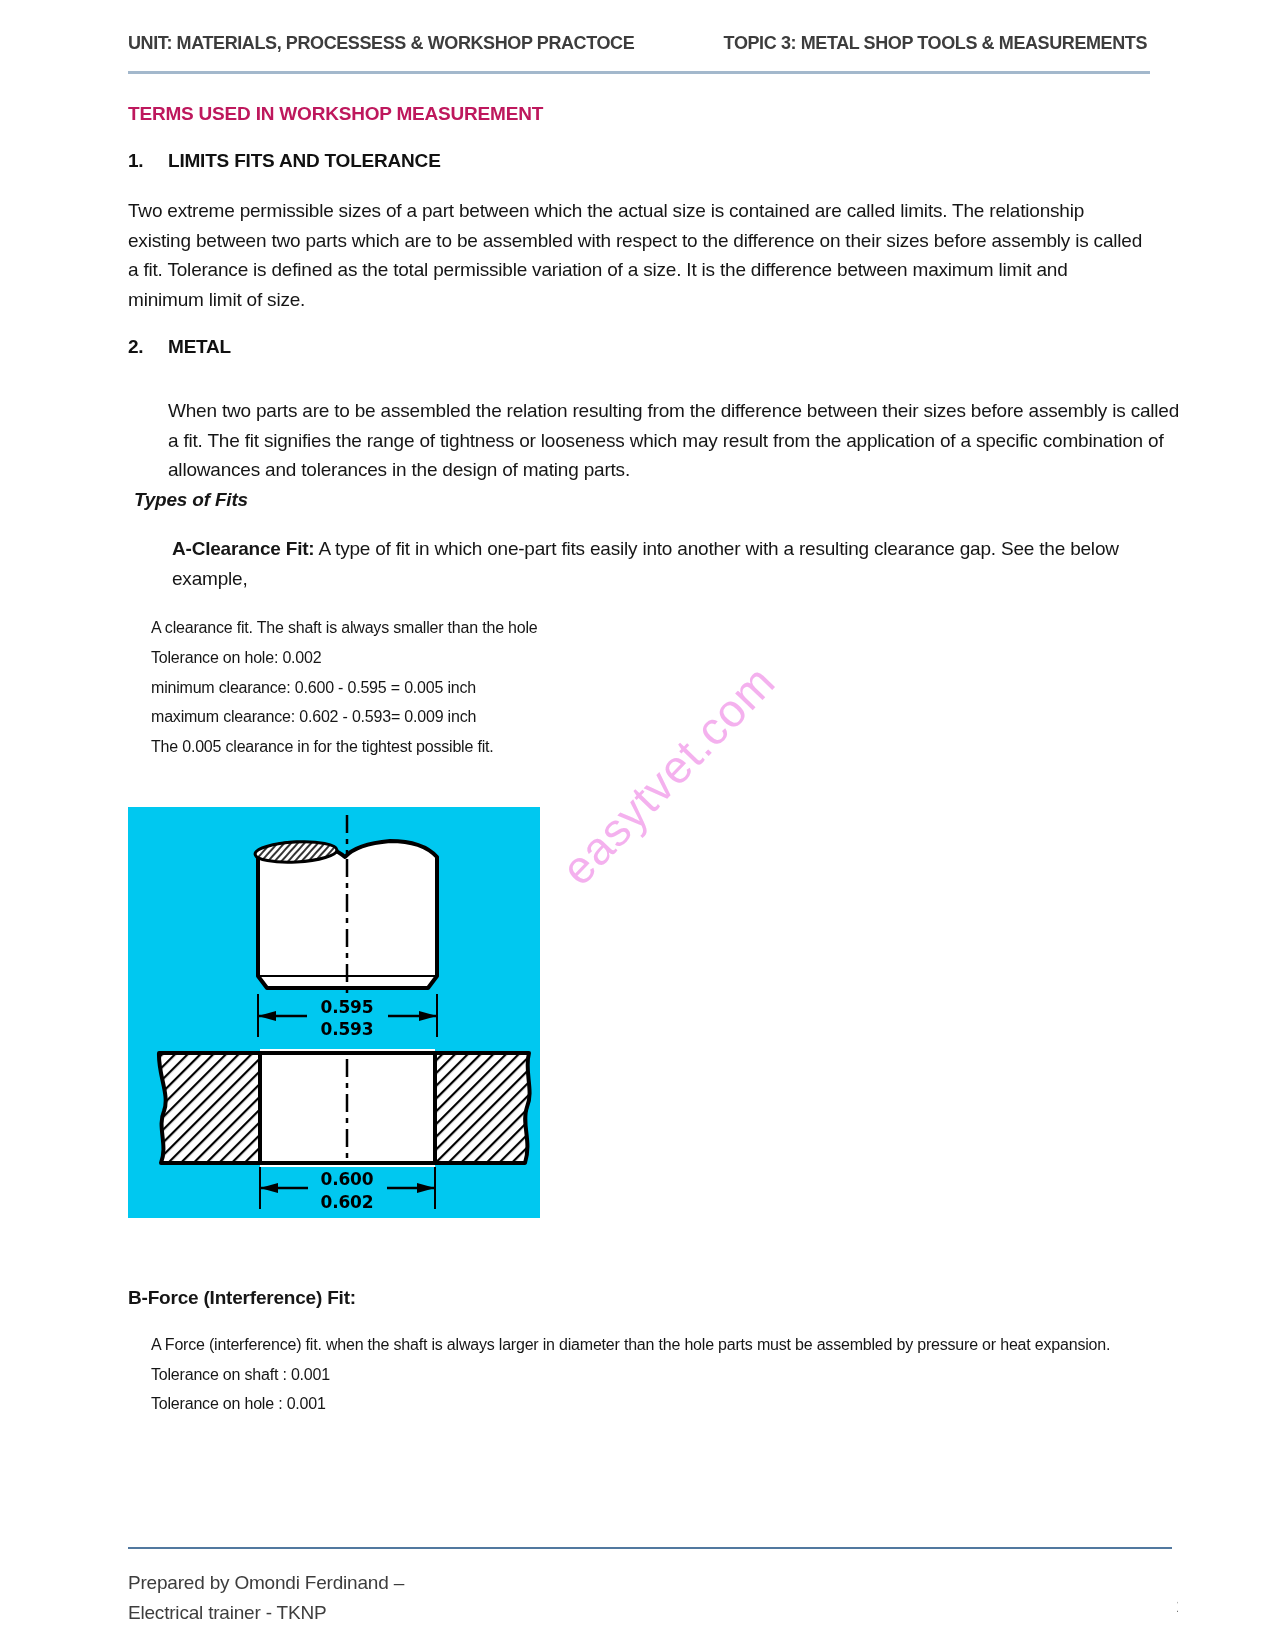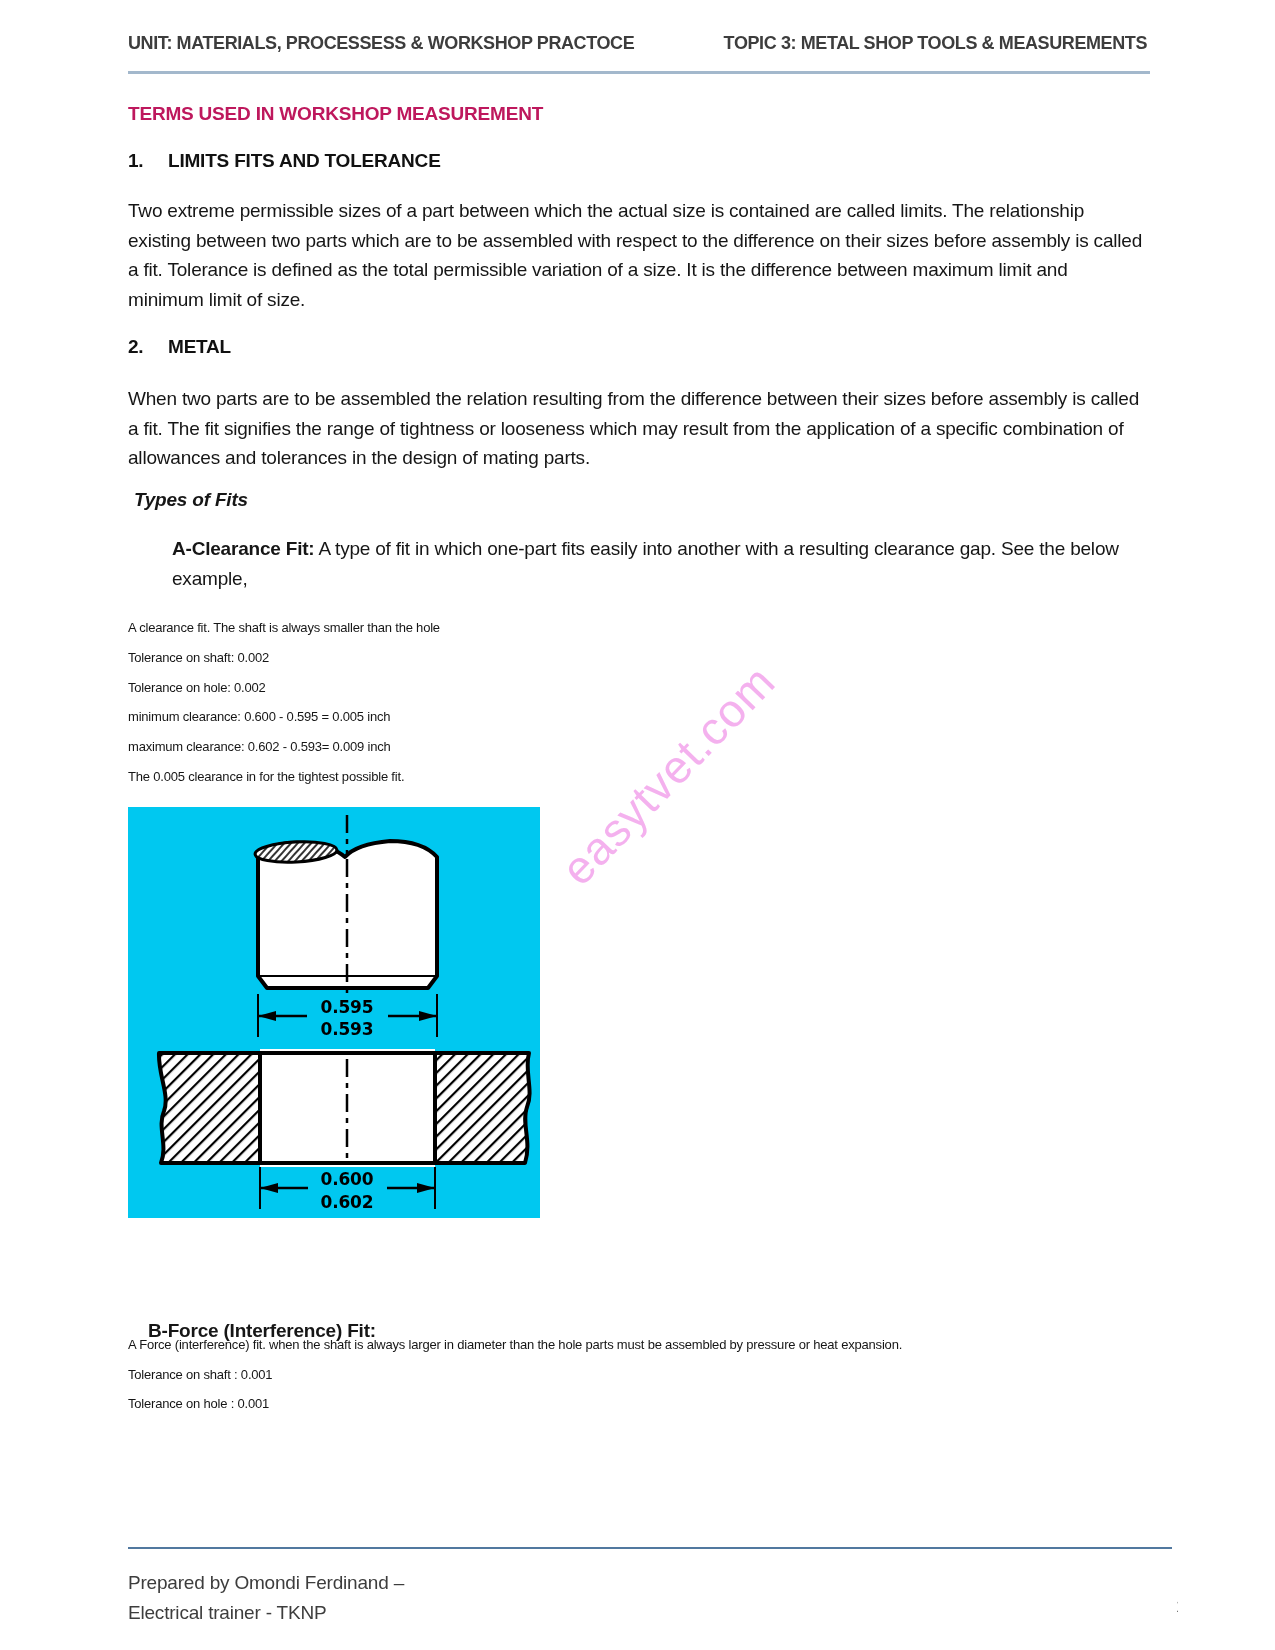--- a/index.html
+++ b/index.html
@@ -18,21 +18,21 @@
   .doc-title { top:103px; left:128px; font-weight:bold; font-size:19px; color:#be185d; }
 
   .sec-heading { left:128px; font-weight:bold; font-size:19px; color:#111111; display:flex; }
   .sec-num { display:inline-block; width:40px; }
 
   .para { left:128px; font-size:19px; line-height:29.6px; color:#161616; }
 
   .types-heading { top:489px; left:134px; font-weight:bold; font-style:italic; font-size:19px; }
 
   .lines div { height:29.8px; }
-  .line-block { font-size:13px; line-height:29.6px; }
+  .line-block { font-size:16px; line-height:29.6px;margin-left:23px; }
 
   .bold-label { font-weight:bold; }
 
   .figure-wrap { top:807px; left:128px; width:412px; height:411px;border-radius:16px; }
   .dim-label { font-family:"DejaVu Sans", sans-serif; font-weight:bold; font-size:17px; }
 
   .watermark { top:743px; left:518px; width:300px; height:64px;
     display:flex; align-items:center; justify-content:center;
     transform:rotate(-46deg); color:#f3a4ec; opacity:0.85;
     font-size:46px; font-weight:normal; letter-spacing:1px; white-space:nowrap;
@@ -58,32 +58,31 @@
   <div class="abs sec-heading" style="top:150px;">
     <span class="sec-num">1.</span>
     <span>LIMITS FITS AND TOLERANCE</span>
   </div>
   <div class="abs para content-w" style="top:196px;">Two extreme permissible sizes of a part between which the actual size is contained are called limits. The relationship existing between two parts which are to be assembled with respect to the difference on their sizes before assembly is called a fit. Tolerance is defined as the total permissible variation of a size. It is the difference between maximum limit and minimum limit of size.</div>
 
   <div class="abs sec-heading" style="top:336px;">
     <span class="sec-num">2.</span>
     <span>METAL</span>
   </div>
-  <div class="abs para content-w" style="top:384px;">When two parts are to be assembled the relation resulting from the difference between their sizes before assembly is called a fit. The fit signifies the range of tightness or looseness which may result from the application of a specific combination of allowances and tolerances in the design of mating parts.</div>
+  <div class="abs para content-w" style="top:396px;margin-left:40px;">When two parts are to be assembled the relation resulting from the difference between their sizes before assembly is called a fit. The fit signifies the range of tightness or looseness which may result from the application of a specific combination of allowances and tolerances in the design of mating parts.</div>
 
   <div class="abs types-heading">Types of Fits</div>
 
   <div class="abs para content-w" style="top:534px;margin-left:44px;">
     <span class="bold-label">A-Clearance Fit:</span>
     <span>A type of fit in which one-part fits easily into another with a resulting clearance gap. See the below example,</span>
   </div>
 
   <div class="abs content-w lines" style="top:613px; left:128px;">
     <div class="line-block">A clearance fit. The shaft is always smaller than the hole</div>
-    <div class="line-block">Tolerance on shaft: 0.002</div>
     <div class="line-block">Tolerance on hole: 0.002</div>
     <div class="line-block">minimum clearance: 0.600 - 0.595 = 0.005 inch</div>
     <div class="line-block">maximum clearance: 0.602 - 0.593= 0.009 inch</div>
     <div class="line-block">The 0.005 clearance in for the tightest possible fit.</div>
   </div>
 
   <div class="abs watermark">easytvet.com</div>
 
   <div class="abs figure-wrap">
     <svg width="412" height="411" viewBox="0 0 412 411" xmlns="http://www.w3.org/2000/svg">
@@ -130,21 +129,21 @@
       <line x1="307" y1="360" x2="307" y2="402" stroke="#000" stroke-width="2"></line>
       <line x1="132" y1="381" x2="180" y2="381" stroke="#000" stroke-width="2.4"></line>
       <line x1="259" y1="381" x2="307" y2="381" stroke="#000" stroke-width="2.4"></line>
       <polygon points="132,381 150,376 150,386" fill="#000"></polygon>
       <polygon points="307,381 289,376 289,386" fill="#000"></polygon>
       <text x="219" y="378" text-anchor="middle" class="dim-label">0.600</text>
       <text x="219" y="401" text-anchor="middle" class="dim-label">0.602</text>
     </svg>
   </div>
 
-  <div class="abs para bold-label" style="top:1316px;margin-left:20px;">B-Force (Interference) Fit:</div>
+  <div class="abs para bold-label" style="top:1283px;">B-Force (Interference) Fit:</div>
   <div class="abs content-w" style="top:1330px; left:128px;">
     <div class="line-block">A Force (interference) fit. when the shaft is always larger in diameter than the hole parts must be assembled by pressure or heat expansion.</div>
     <div class="line-block">Tolerance on shaft : 0.001</div>
     <div class="line-block">Tolerance on hole : 0.001</div>
   </div>
 
   <div class="abs rule-bottom"></div>
   <div class="abs footer-text">
     <div>Prepared by Omondi Ferdinand –</div>
     <div>Electrical trainer - TKNP</div>

